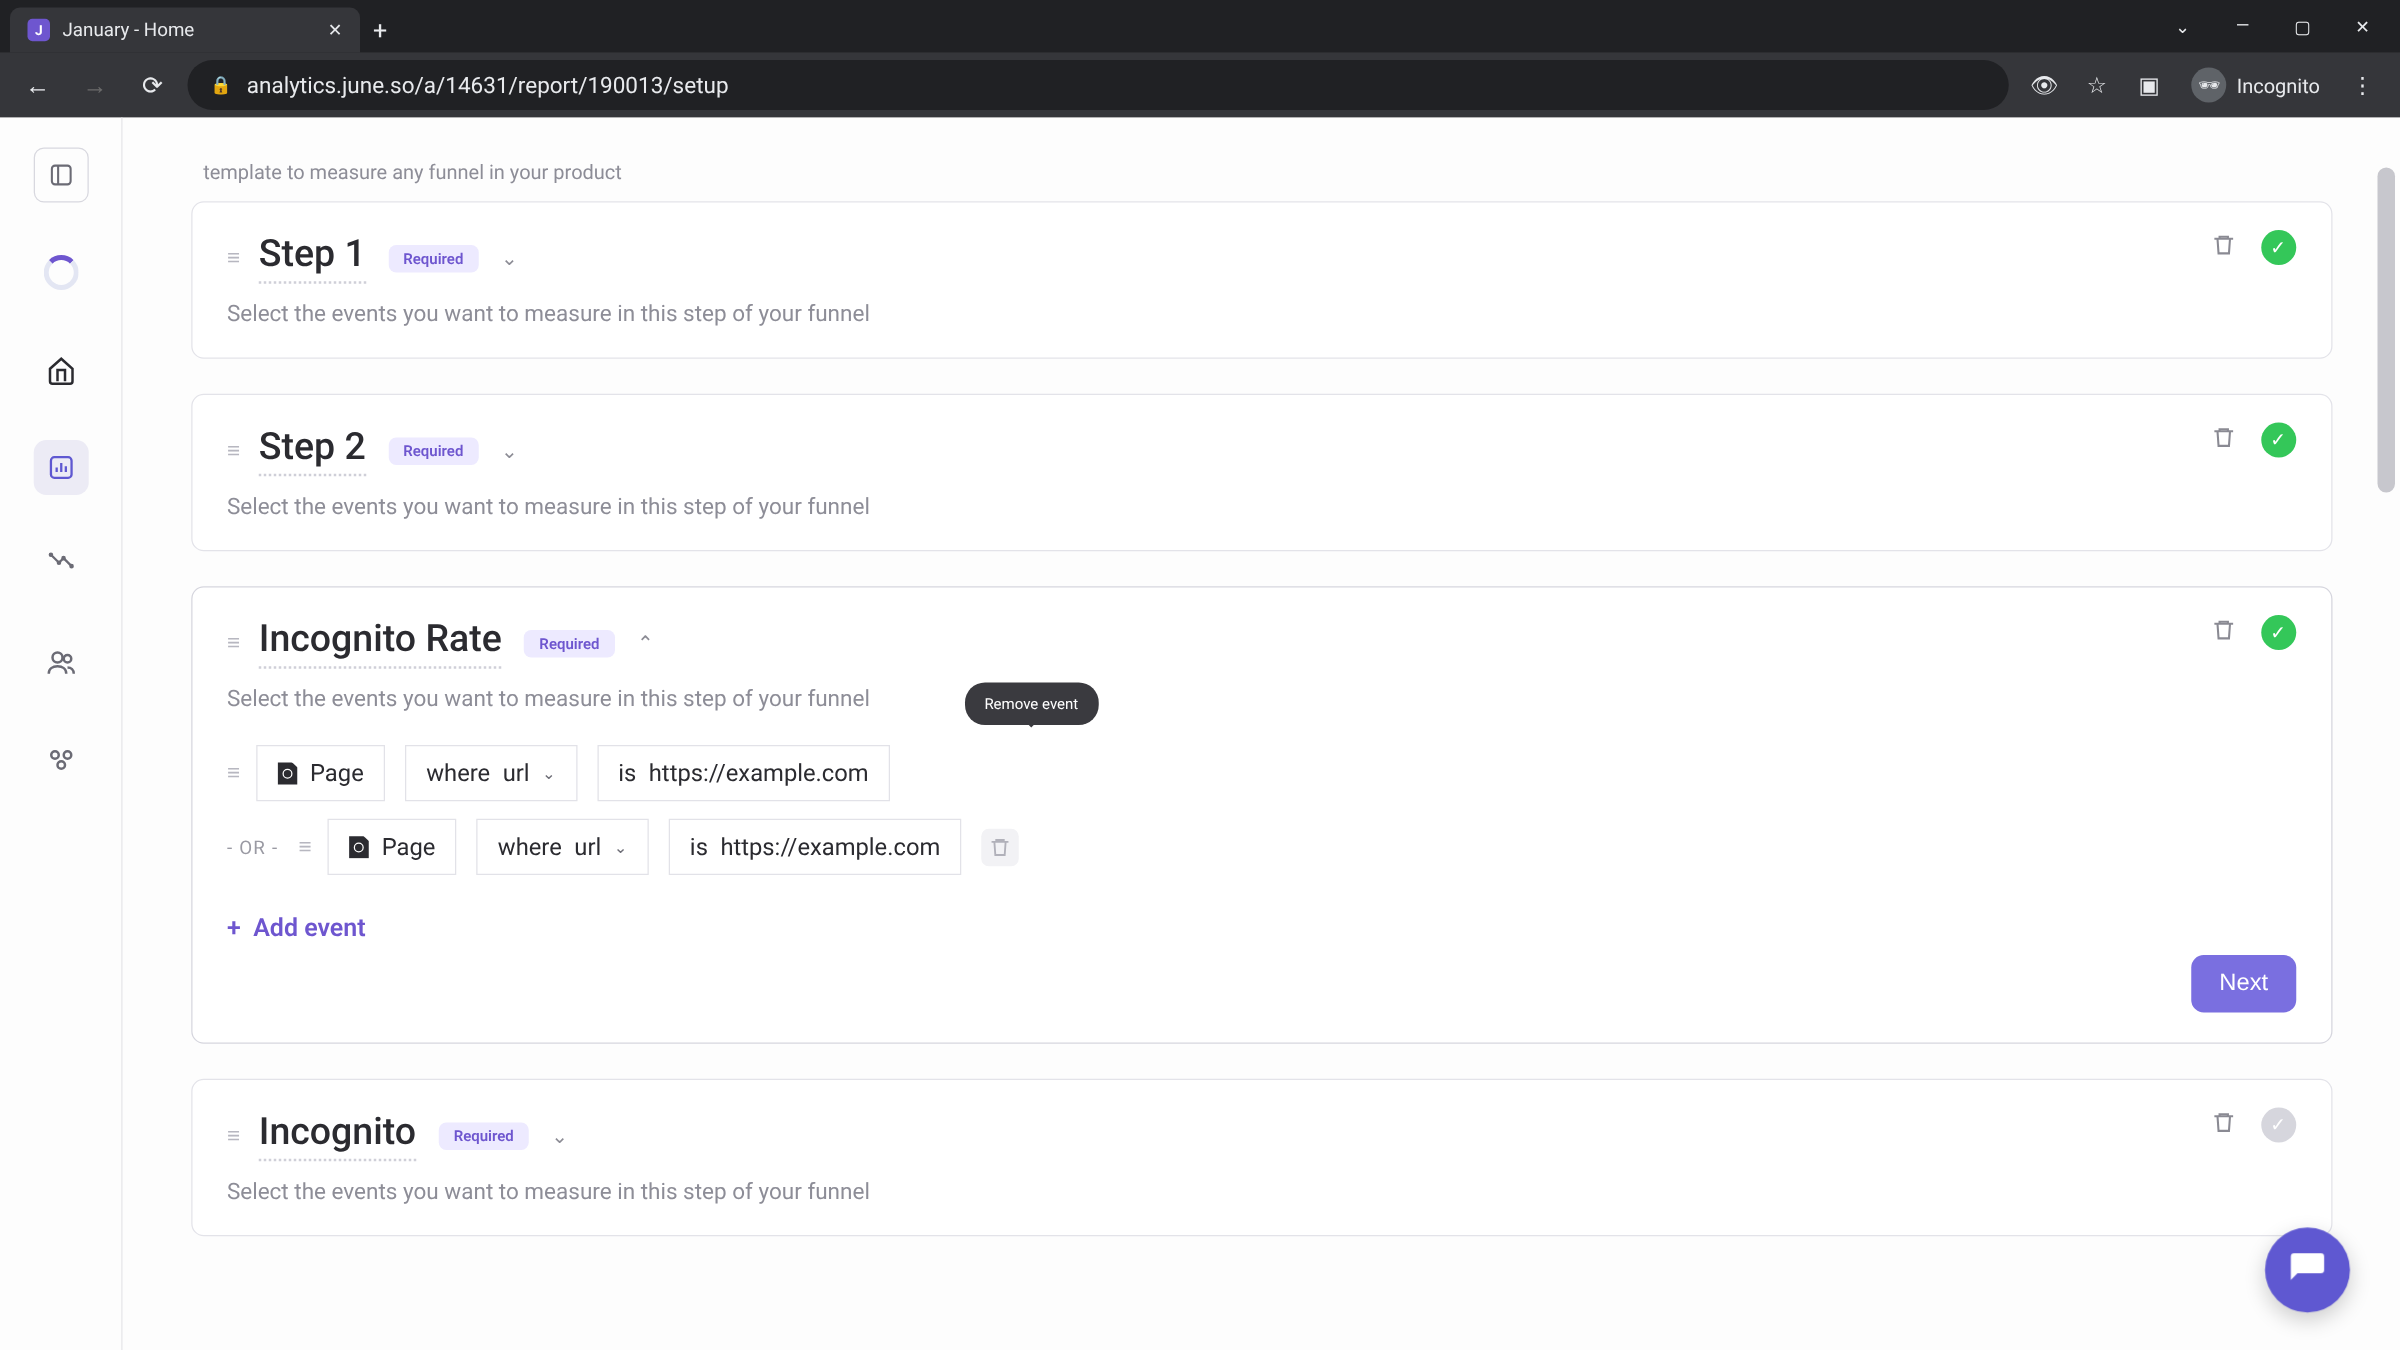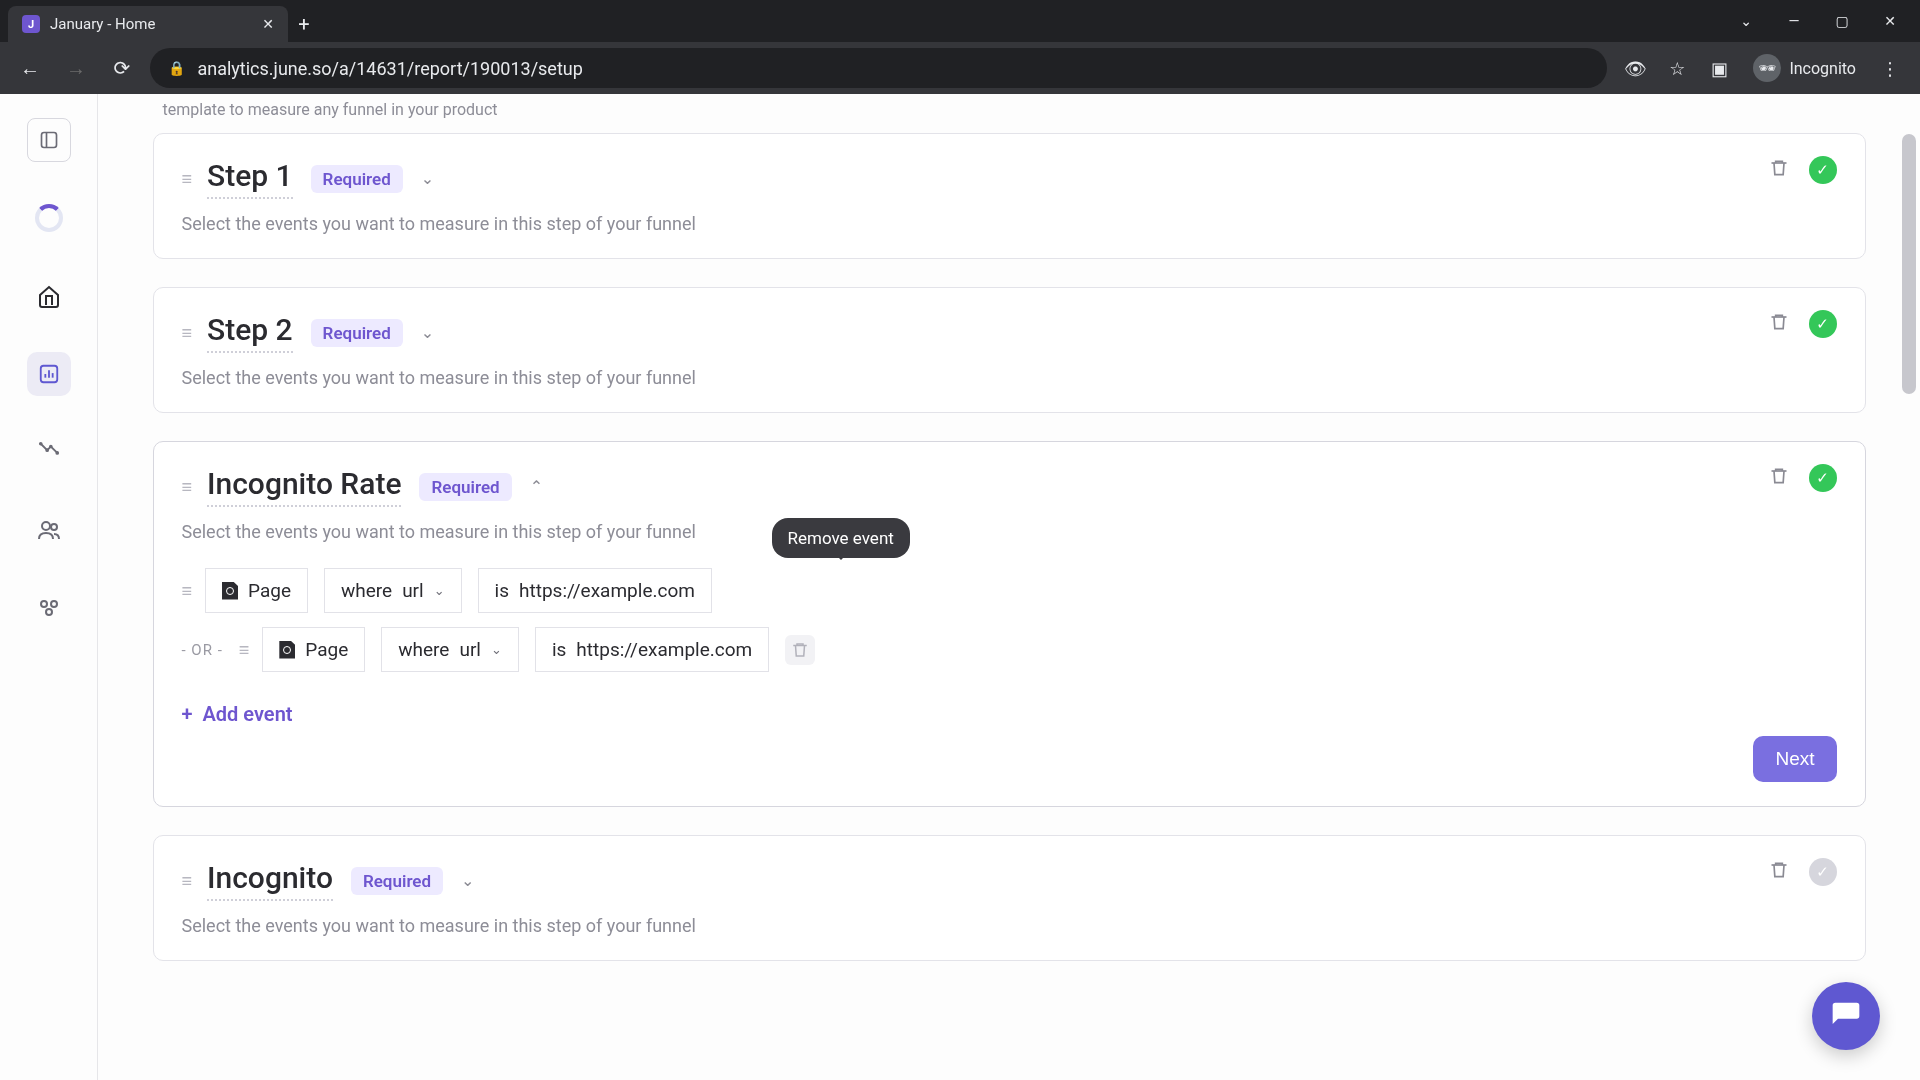--- a/index.html
+++ b/index.html
@@ -30,46 +30,46 @@
   .incognito-chip { display:flex; align-items:center; gap:8px; font-size:16px; padding:4px 10px; border-radius:18px;}
   .incognito-ico { width:28px; height:28px; border-radius:50%; background:#5f6368; display:flex; align-items:center; justify-content:center; font-size:14px;}
   
   .app { position:absolute; top:94px; left:0; right:0; bottom:0; background:#fdfdfd; display:flex; }
   .left-rail { width:98px; border-right:1px solid #e6e6e9; padding-top:24px; display:flex; flex-direction:column; align-items:center; gap:34px; }
   .rail-item { width:44px; height:44px; border-radius:10px; display:flex; align-items:center; justify-content:center; font-size:22px; color:#6b6b75; cursor:pointer;}
   .rail-item.boxed { border:1px solid #d8d8df; border-radius:8px; }
   .rail-item.active { background:#ecebf5; color:#5f58d1; }
   .spinner-ico { width:28px; height:28px; border:4px solid #e3e6f3; border-top-color:#6e56cf; border-radius:50%; }
   .content { flex:1; position:relative; overflow:hidden; padding:0 0 40px 0;}
-  .canvas { width:1713px; margin:0 auto; padding-top:6px; }
+  .canvas { width:1713px; margin:12px auto; padding-top:22px; }
   .page-sub { color:#8d8d97; font-size:16px; margin:0 0 14px 10px;}
   .step-card { border:1px solid #e3e3e9; border-radius:10px; padding:24px 28px; margin-bottom:28px; background:#fff; position:relative;}
   .step-card.expanded { border:1.5px solid #d6d6de; }
   .step-head { display:flex; align-items:center; gap:18px; }
   .drag { color:#b7b7c0; font-size:18px; cursor:grab; letter-spacing:-3px;}
   .step-title { font-size:30px; color:#2b2b30; border-bottom:2px dotted #cfcfd8; padding-bottom:4px; font-weight:500;}
-  .req-chip { background:#edeaff; color:#6e56cf; font-weight:600; font-size:17px; padding:4px 12px; border-radius:6px; }
+  .req-chip { background:#edeaff; color:#6e56cf; font-weight:600; font-size:12px; padding:4px 12px; border-radius:6px; }
   .chev { color:#8c8c95; font-size:16px; cursor:pointer; }
   .step-actions { position:absolute; right:28px; top:22px; display:flex; align-items:center; gap:20px;}
   .trash { color:#8a8a93; font-size:20px; cursor:pointer; }
   .check { width:28px; height:28px; border-radius:50%; display:flex; align-items:center; justify-content:center; font-size:15px; color:#fff; }
   .check.ok { background:#34c759; }
   .check.pending { background:#d6d6dd; color:#fff; }
   .step-desc { color:#8d8d97; font-size:18px; margin-top:14px; }
   .events-wrap { margin-top:26px; }
   .event-row { display:flex; align-items:center; gap:16px; margin-bottom:14px; }
   .or-label { color:#9a9aa3; font-size:15px; letter-spacing:1px; }
   .pill { background:#fff; border:1px solid #e2e2e8; border-radius:0; padding:10px 16px; font-size:19px; display:flex; align-items:center; gap:10px; color:#2b2b30;}
   .pill .strong { font-weight:400; }
   .page-ico { width:16px; height:18px; background:#2b2b30; clip-path: polygon(0 0, 70% 0, 100% 25%, 100% 100%, 0 100%); position:relative; display:flex; align-items:center; justify-content:center;}
   .page-ico::after{ content:""; width:6px; height:6px; border:1.5px solid #fff; border-radius:50%; position:absolute; }
   .pill-chev { font-size:13px; color:#6f6f78; }
   .remove-btn-ghost { width:30px; height:30px; color:#b1b1ba; display:flex; align-items:center; justify-content:center; cursor:pointer; font-size:18px; border-radius:6px;}
   .remove-btn-ghost.hover { background:#f2f2f5; }
-  .tooltip { position:absolute; background:#3a3a3f; color:#fff; font-size:17px; padding:10px 16px; border-radius:16px; white-space:nowrap; }
+  .tooltip { position:absolute; background:#3a3a3f; color:#fff; font-size:12px; padding:10px 16px; border-radius:16px; white-space:nowrap; }
   .tooltip::after { content:""; position:absolute; bottom:-8px; left:50%; transform:translateX(-50%); border:6px solid transparent; border-top-color:#3a3a3f;}
   .add-event { color:#6e56cf; font-weight:600; font-size:20px; display:flex; align-items:center; gap:10px; margin-top:30px; cursor:pointer; }
   .next-btn { position:absolute; right:28px; bottom:24px; background:#7a6fe0; color:#fff; font-weight:400; font-size:19px; padding:12px 22px; border-radius:10px; border:none; cursor:pointer;}
   .add-step-row { text-align:right; padding-right:6px; color:#6b6b73; font-size:18px; font-weight:500;}
   .chat-bubble { position:fixed; right:40px; bottom:30px; width:68px; height:68px; border-radius:50%; background:#5f58d1; display:flex; align-items:center; justify-content:center; color:#fff; cursor:pointer; box-shadow:0 6px 18px rgba(0,0,0,.2);}
   .chat-bubble svg { width:32px; height:32px; }
   .scrollbar { position:absolute; right:2px; top:94px; width:18px; bottom:0; background:transparent;}
   .scroll-thumb { position:absolute; right:2px; width:14px; height:260px; background:#c7c7cd; border-radius:7px; top:40px;}
 </style>
 </head>

